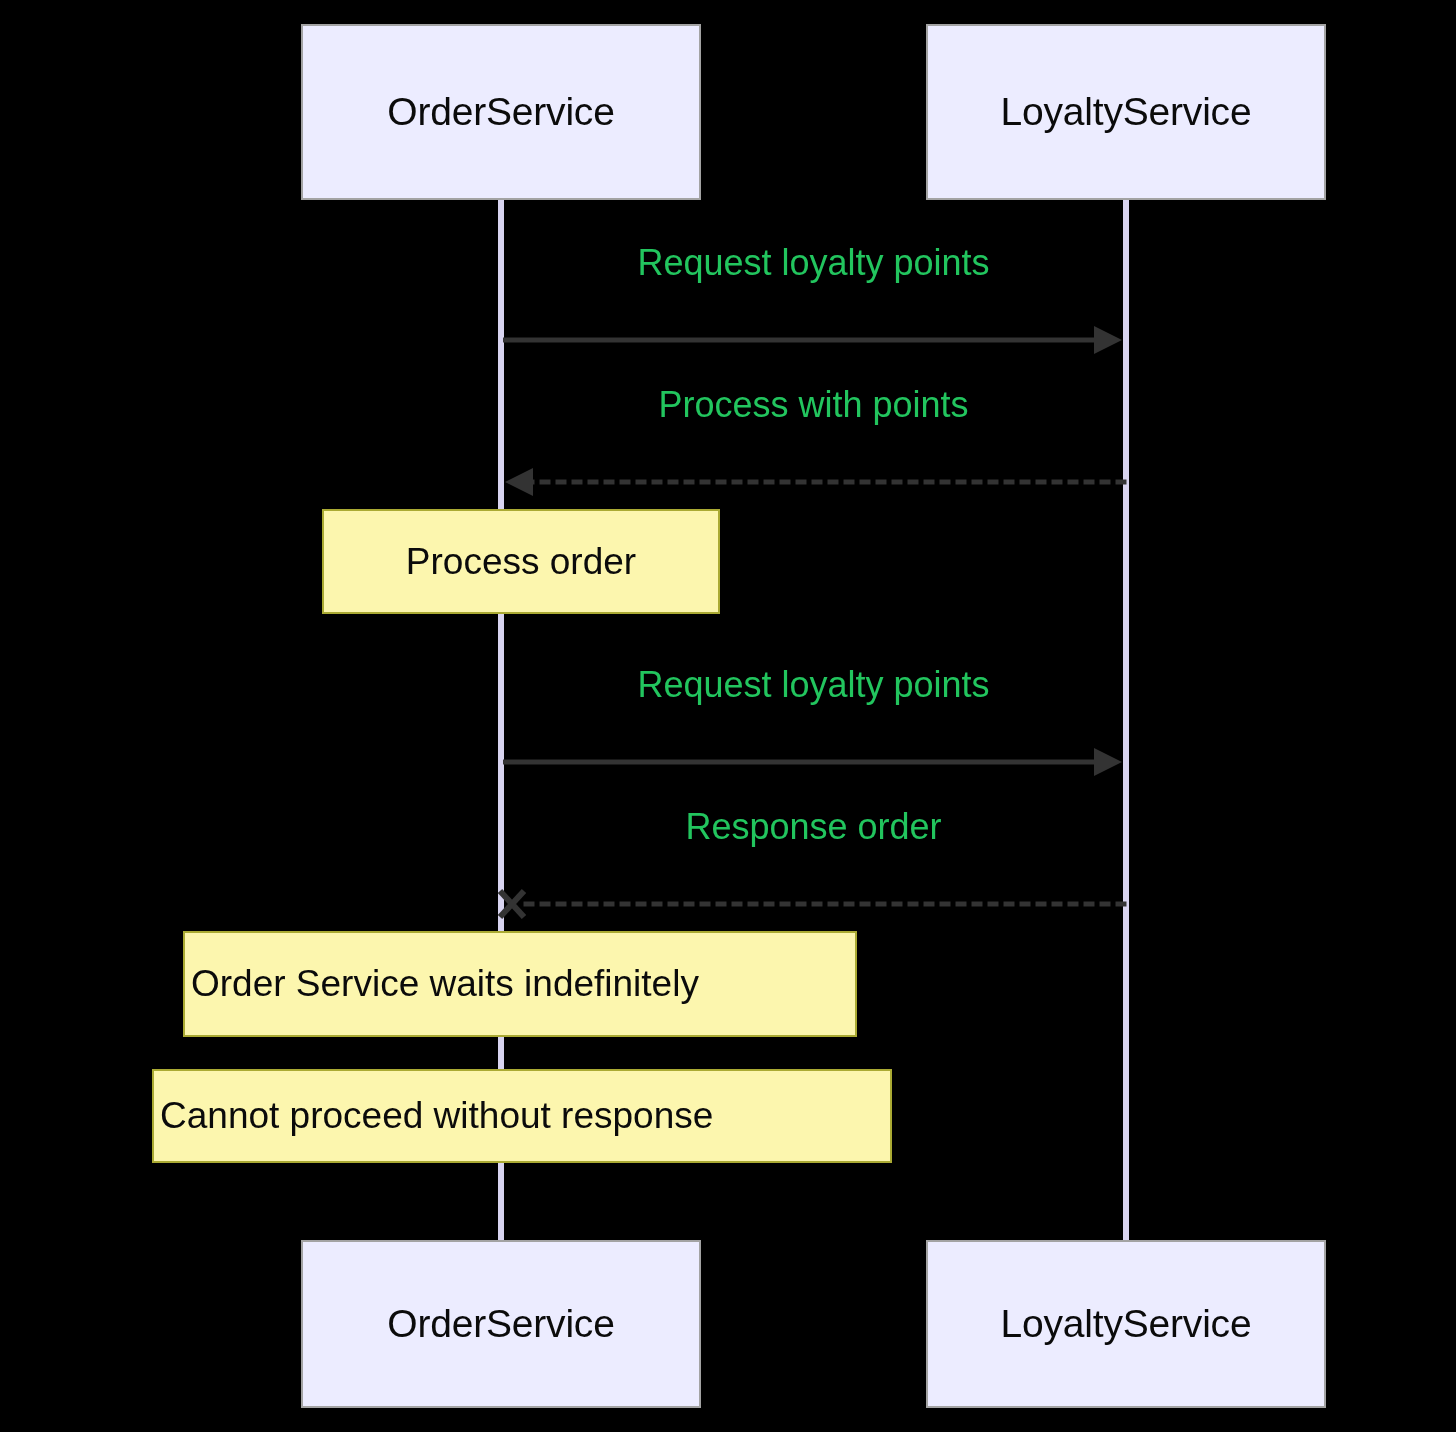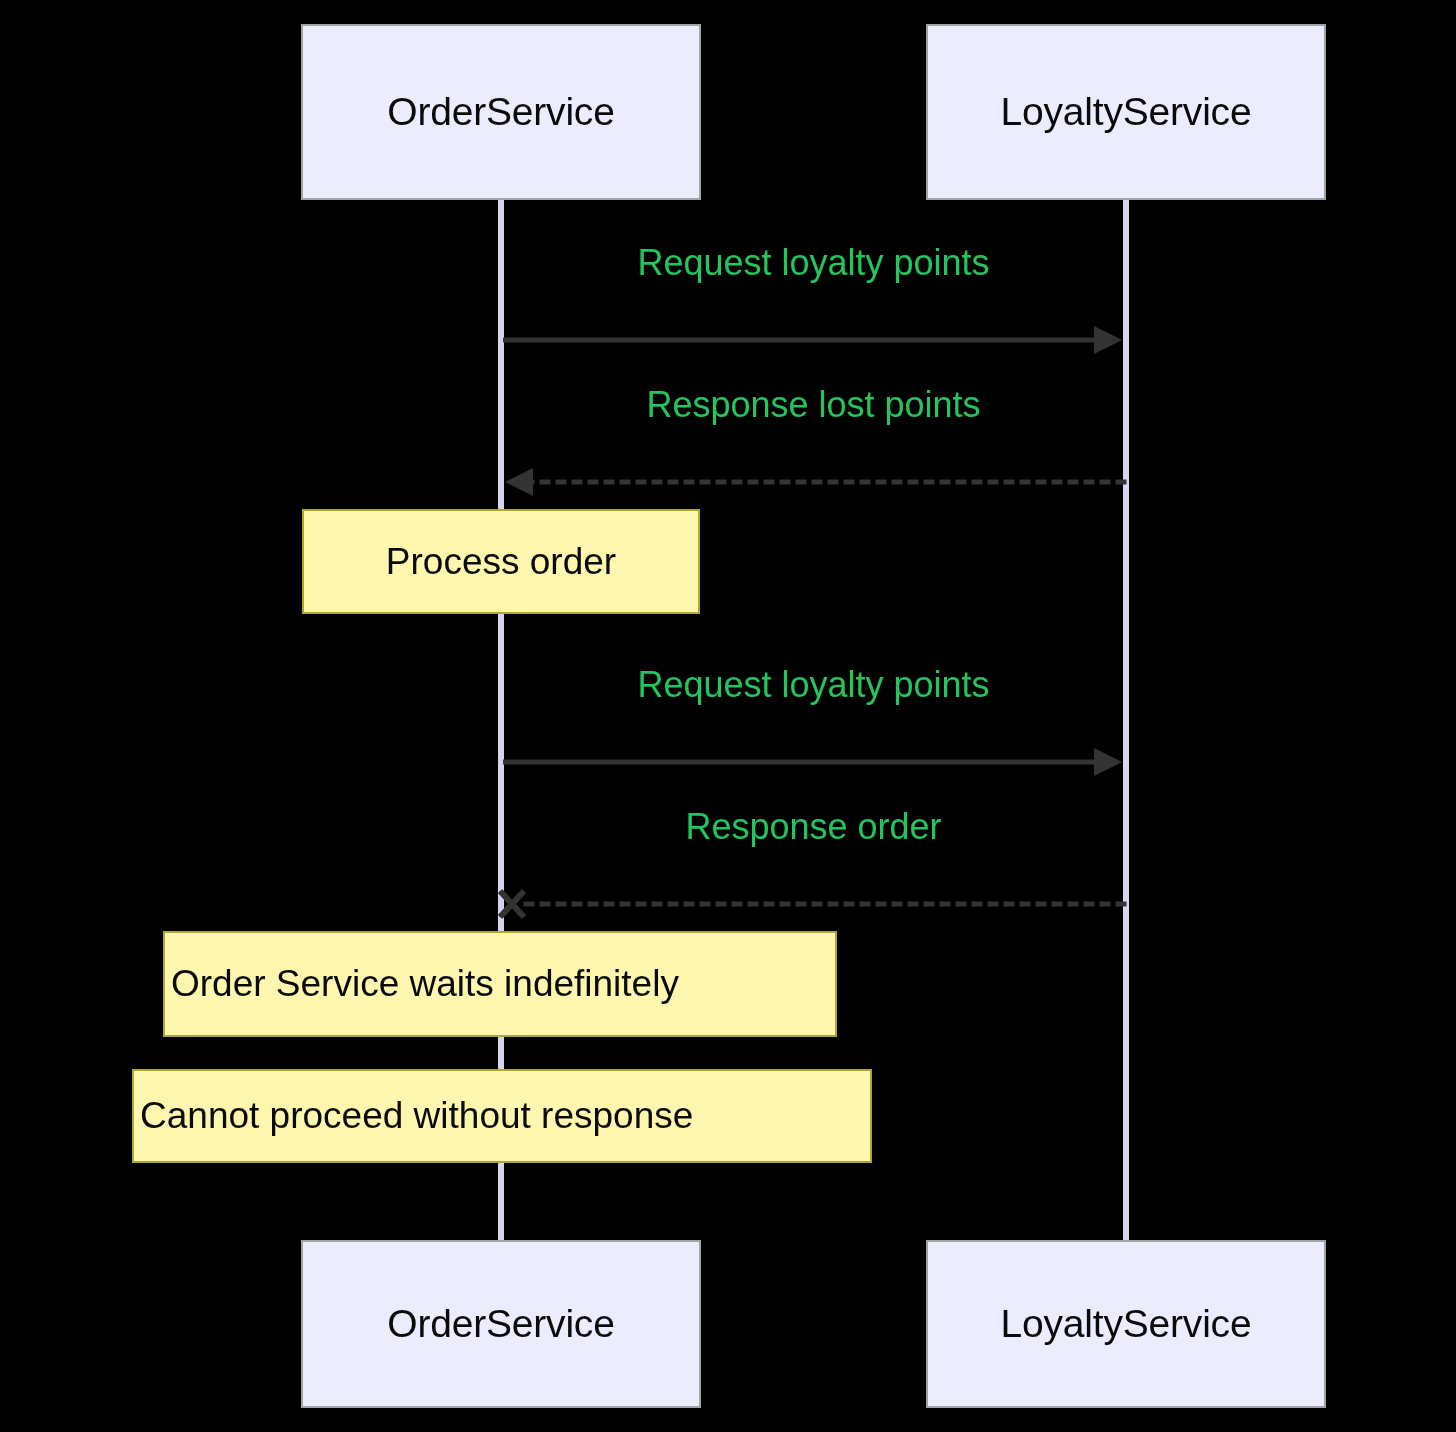--- a/index.html
+++ b/index.html
@@ -39,20 +39,21 @@
     letter-spacing: -0.2px;
     white-space: nowrap;
   }
   .note-box {
     position: absolute;
     box-sizing: border-box;
     background: #FCF6AE;
     border: 2px solid #AAAA33;
     display: flex;
     align-items: center;
+    margin-left: 20px;
   }
   .note-label {
     font-size: 37px;
     color: #0b0b0b;
     font-family: "Liberation Sans", sans-serif;
     white-space: nowrap;
     padding-left: 6px;
   }
   .note-box.centered .note-label {
     width: 100%;
@@ -105,21 +106,21 @@
   <div class="participant-box" style="left:301px; top:24px; width:400px; height:176px;">
     <span class="participant-label">OrderService</span>
   </div>
 
   <div class="participant-box" style="left:926px; top:24px; width:400px; height:176px;">
     <span class="participant-label">LoyaltyService</span>
   </div>
 
   <div class="msg-label" style="left:501px; top:242px; width:625px;">Request loyalty points</div>
 
-  <div class="msg-label" style="left:501px; top:384px; width:625px;">Response lost points</div>
+  <div class="msg-label" style="left:501px; top:384px; width:625px;">Process with points</div>
 
   <div class="msg-label" style="left:501px; top:664px; width:625px;">Request loyalty points</div>
 
   <div class="msg-label" style="left:501px; top:806px; width:625px;">Response order</div>
 
   <div class="note-box centered" style="left:302px; top:509px; width:398px; height:105px;">
     <span class="note-label">Process order</span>
   </div>
 
   <div class="note-box" style="left:163px; top:931px; width:674px; height:106px;">

